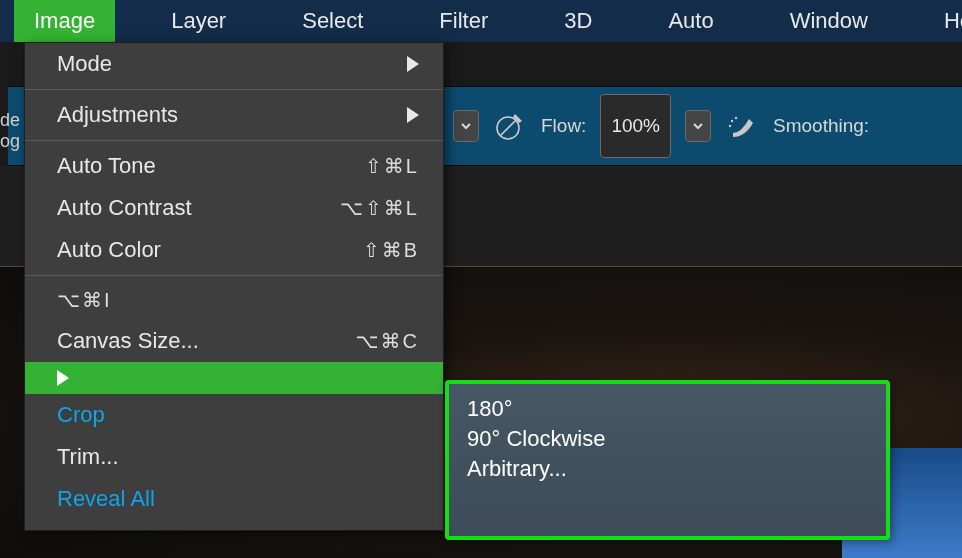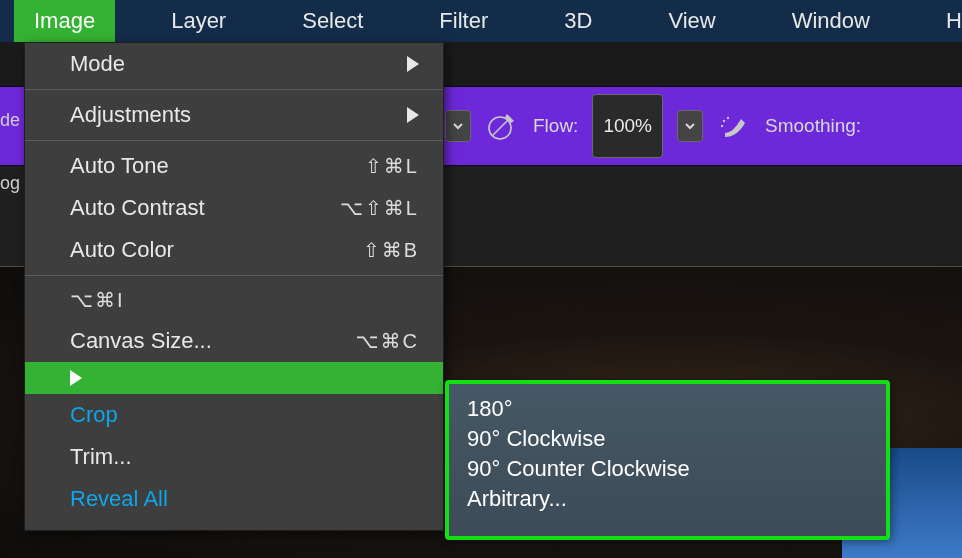--- a/index.html
+++ b/index.html
@@ -32,35 +32,34 @@
       background: #34b233;
       color: #fff;
     }
 
     .left-edge-labels {
       position: absolute;
       left: 0;
       top: 110px;
       display: flex;
       flex-direction: column;
-      gap: 42px;
       color: #cfcfcf;
       font-size: 18px;
     }
     .left-edge-labels span { display: block; }
 
     .toolbar-row {
       position: absolute;
       top: 86px;
-      left: 0;
+      left: 8px;
       right: 0;
       height: 80px;
       border-top: 1px solid #0b0b0b;
       border-bottom: 1px solid #0b0b0b;
-      background: #6d28d9;
+      background: #0c4a6e;
     }
     .toolbar-content {
       position: absolute;
       left: 445px;
       top: 50%;
       transform: translateY(-50%);
       display: flex;
       align-items: center;
       gap: 14px;
       color: #d8d8d8;
@@ -127,21 +126,21 @@
       width: 420px;
       background: #3e3e3e;
       border: 1px solid #1f1f1f;
       box-shadow: 3px 3px 10px rgba(0,0,0,0.5);
       padding-bottom: 10px;
     }
     .dropdown-menu .menu-row {
       display: flex;
       align-items: center;
       justify-content: space-between;
-      padding: 8px 24px 8px 45px;
+      padding: 8px 24px 8px 32px;
       font-size: 22px;
       color: #e8e8e8;
       position: relative;
     }
     .dropdown-menu .menu-row.disabled { color: #0ea5e9; }
     .dropdown-menu .menu-row.highlighted { background: #34b233; color: #fff; }
     .dropdown-menu .menu-sep {
       height: 1px;
       background: #5a5a5a;
       margin: 4px 0;
@@ -221,21 +220,21 @@
   <span>de</span>
   <span>og</span>
 </div>
 
 <div class="app-menu-bar" id="menubar">
     <div class="menu-item active">Image</div>
     <div class="menu-item">Layer</div>
     <div class="menu-item">Select</div>
     <div class="menu-item">Filter</div>
     <div class="menu-item">3D</div>
-    <div class="menu-item">View</div>
+    <div class="menu-item">Auto</div>
     <div class="menu-item">Window</div>
     <div class="menu-item">Help</div>
   </div>
 
 <div class="dropdown-menu" id="dropdown">
     <div class="menu-row">
       <span>Mode</span>
       <span class="submenu-arrow"></span>
     </div>
     <div class="menu-sep"></div>
@@ -274,15 +273,14 @@
       <span>Trim...</span>
     </div>
     <div class="menu-row disabled">
       <span>Reveal All</span>
     </div>
   </div>
 
 <div class="submenu" id="submenu">
     <div class="sub-row">180°</div>
     <div class="sub-row">90° Clockwise</div>
-    <div class="sub-row">90° Counter Clockwise</div>
     <div class="sub-row">Arbitrary...</div>
   </div>
 
 </body></html>

